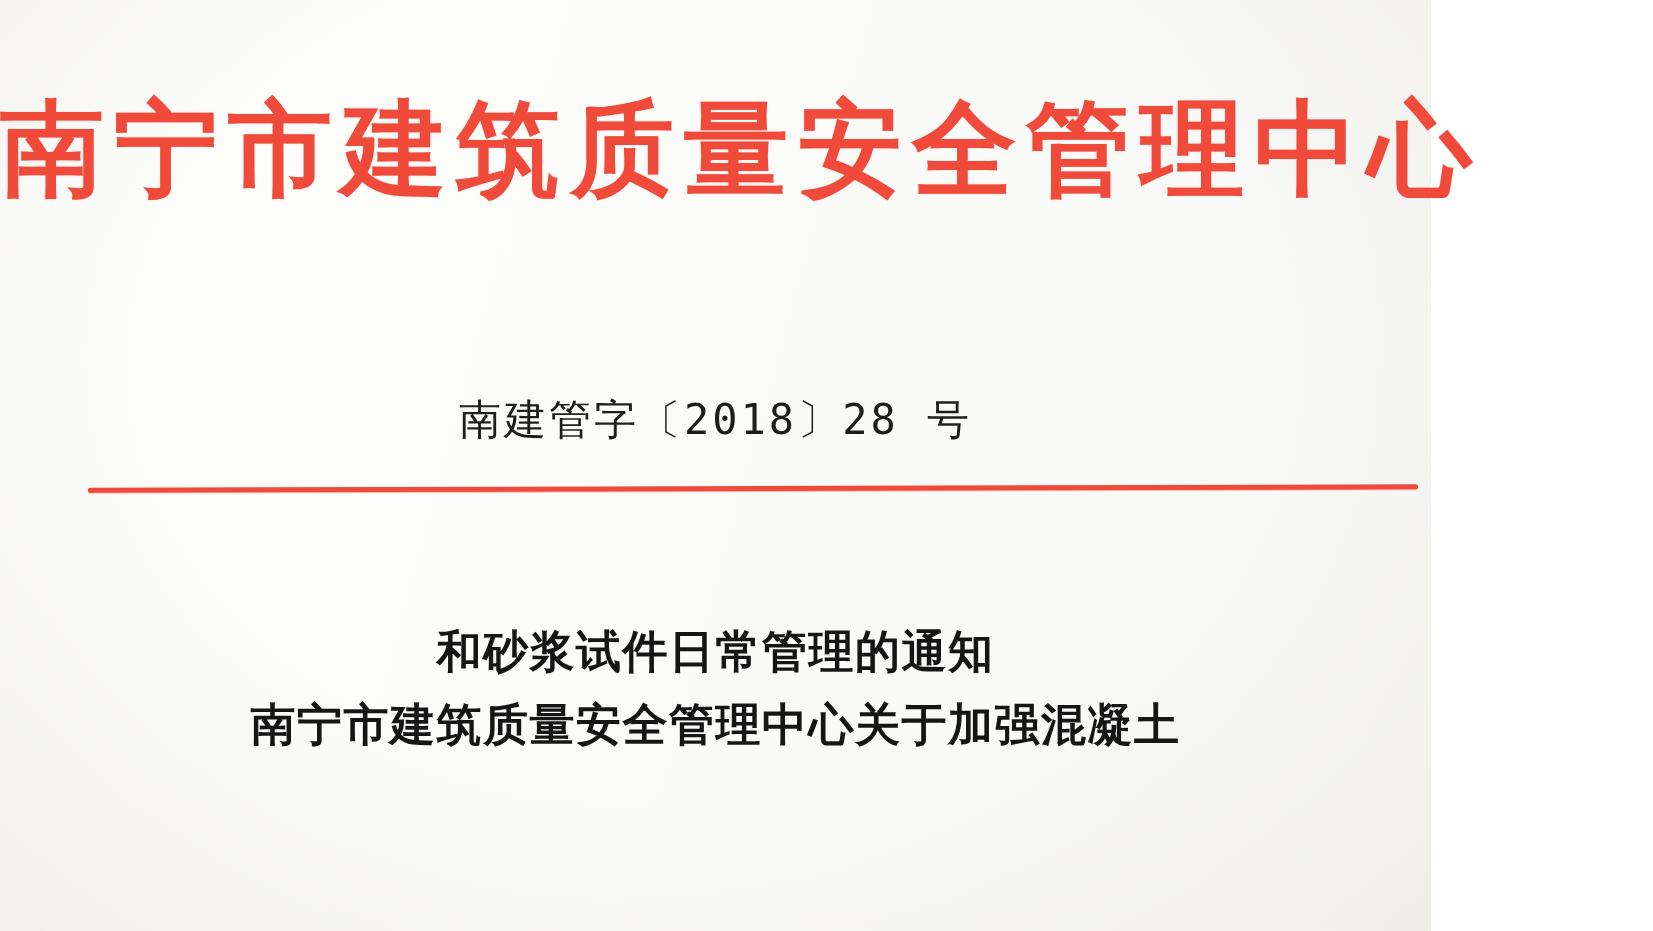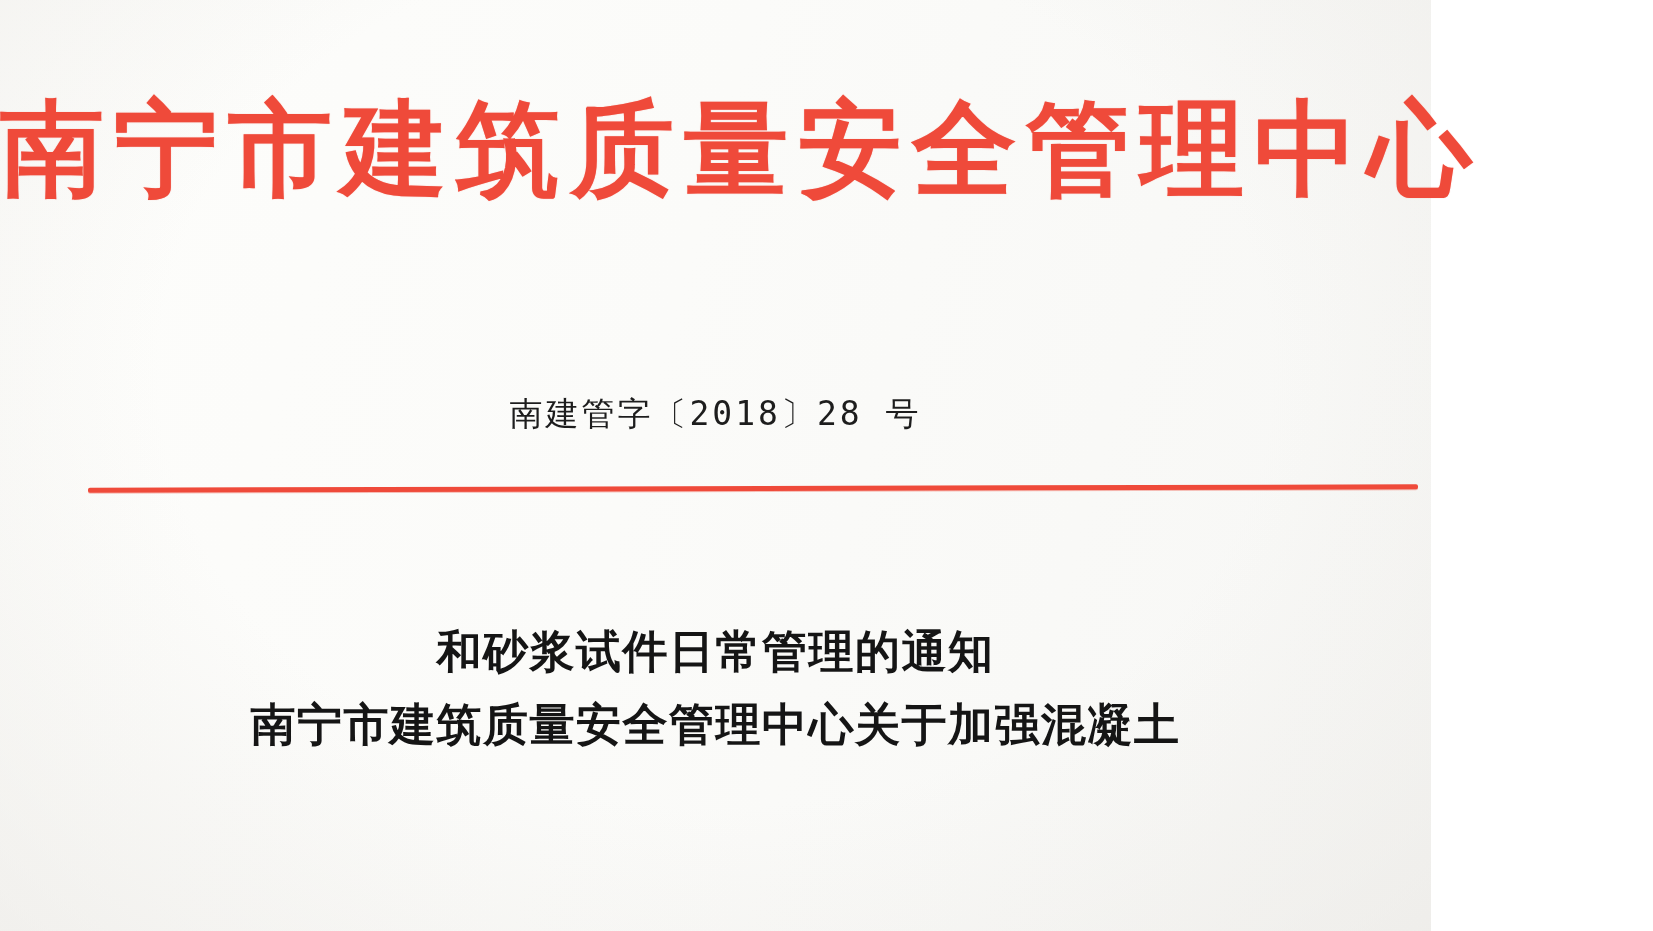--- a/index.html
+++ b/index.html
@@ -49,21 +49,21 @@
   }
 
   .doc-number {
     position: absolute;
     top: 392px;
     left: 0;
     right: 0;
     text-align: center;
     color: #1d1d1d;
     font-family: "DejaVu Sans Mono", "Liberation Mono", monospace;
-    font-size: 33px;
+    font-size: 42px;
     letter-spacing: 3px;
     white-space: nowrap;
   }
 
   .red-rule {
     position: absolute;
     top: 486px;
     left: 88px;
     width: 1330px;
     height: 5px;

